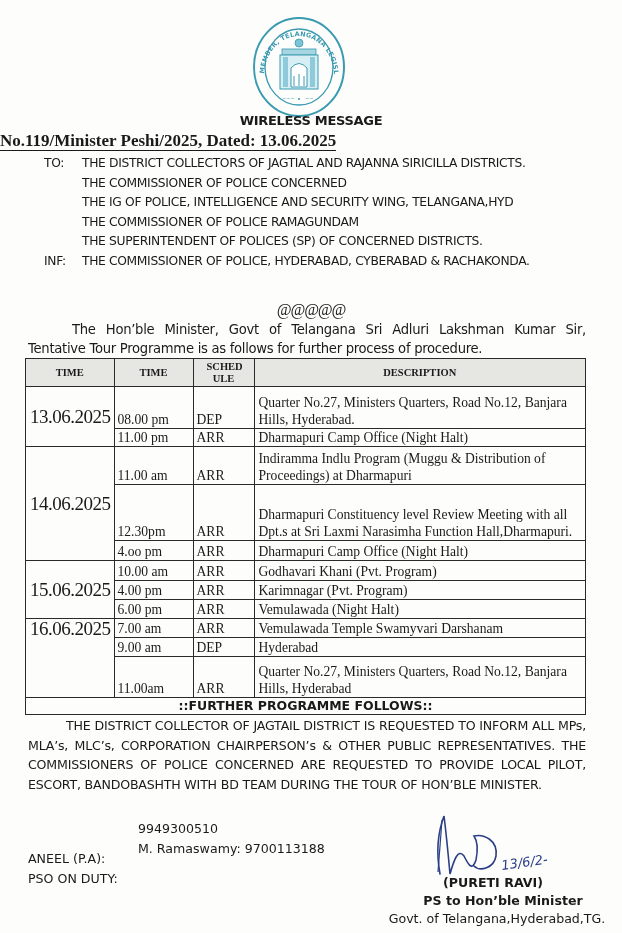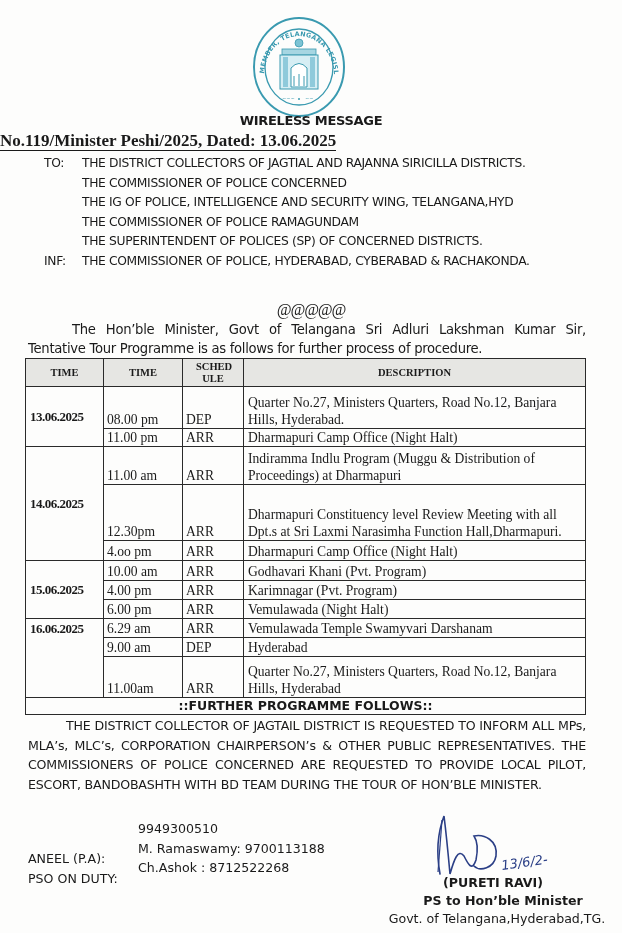--- a/index.html
+++ b/index.html
@@ -15,21 +15,21 @@
   #to-label { left:44px; top:154px; }
   #to-list { left:82px; top:154px; }
   #inf-label { left:44px; top:252px; }
   #inf-text { left:82px; top:252px; width:460px; }
   #ats { left:0; width:622px; top:301px; text-align:center; font-size:16px; font-style:italic; letter-spacing:-1px; }
   #intro { left:28px; top:320px; width:558px; font-size:13.2px; line-height:19px; letter-spacing:-0.3px; }
   #intro .l1 { text-indent:44px; text-align:justify; text-align-last:justify; }
   table#sched { position:absolute; left:25px; top:358px; width:561px; border-collapse:collapse; font-size:13.6px; }
   #sched td, #sched th { border:1px solid #2a2a2a; padding:0 3px; vertical-align:bottom; line-height:17px; }
   #sched th { background:#e6e6e3; font-size:10.5px; font-weight:bold; height:27px; text-align:center; vertical-align:middle; line-height:12px; }
-  #sched td.date { font-weight:bold; font-size:13px; vertical-align:middle; letter-spacing:-0.5px; padding-left:4px;margin-top:12px; }
+  #sched td.date { font-weight:normal; font-size:19px; vertical-align:middle; letter-spacing:-0.5px; padding-left:4px;margin-top:12px; }
   #sched td.date.top { vertical-align:top; padding-top:1px; }
   #sched td.desc { padding-left:4px; }
   #sched td.foot { text-align:center; font-weight:bold; font-size:12.5px; height:16px; line-height:16px; vertical-align:middle; }
   #body-para { left:28px; top:716px; width:558px; font-size:12.6px; line-height:19.5px; letter-spacing:-0.2px; text-align:justify; }
   #body-para .ind { display:inline-block; width:38px; }
   .contact { font-size:12.6px; line-height:19.6px; }
   #c-labels { left:28px; top:849px; }
   #c-values { left:138px; top:819px; }
   #sig { left:418px; top:812px; width:160px; height:70px; }
   #sig-block { left:338px; top:874px; width:270px; text-align:center; font-size:12.6px; line-height:18px; }
@@ -138,21 +138,21 @@
       <td>ARR</td>
       <td class="desc">Karimnagar (Pvt. Program)</td>
     </tr>
     <tr style="height:19px">
       <td>6.00 pm</td>
       <td>ARR</td>
       <td class="desc">Vemulawada (Night Halt)</td>
     </tr>
     <tr style="height:19px">
       <td class="date top" rowspan="3">16.06.2025</td>
-      <td>6.29 am</td>
+      <td>7.00 am</td>
       <td>ARR</td>
       <td class="desc">Vemulawada Temple Swamyvari Darshanam</td>
     </tr>
     <tr style="height:19px">
       <td>9.00 am</td>
       <td>DEP</td>
       <td class="desc">Hyderabad</td>
     </tr>
     <tr style="height:41px">
       <td>11.00am</td>
@@ -167,21 +167,20 @@
 
 <div id="body-para" class="abs sans"><span class="ind"></span><span>THE DISTRICT COLLECTOR OF JAGTAIL DISTRICT IS REQUESTED TO INFORM ALL MPs, MLA’s, MLC’s, CORPORATION CHAIRPERSON’s &amp; OTHER PUBLIC REPRESENTATIVES. THE COMMISSIONERS OF POLICE CONCERNED ARE REQUESTED TO PROVIDE LOCAL PILOT, ESCORT, BANDOBASHTH WITH BD TEAM DURING THE TOUR OF HON’BLE MINISTER.</span></div>
 
 <div id="c-labels" class="abs sans contact">
   <div>ANEEL (P.A):</div>
   <div>PSO ON DUTY:</div>
 </div>
 <div id="c-values" class="abs sans contact">
   <div>9949300510</div>
   <div>M. Ramaswamy: 9700113188</div>
-  <div>Ch.Ashok : 8712522268</div>
 </div>
 
 <div id="sig" class="abs">
   <svg width="160" height="70" viewBox="0 0 160 70">
     <path d="M 22 62 C 18 40, 20 20, 26 4 C 28 20, 30 40, 32 62 C 36 48, 40 36, 46 44 C 50 52, 54 60, 58 48 C 60 38, 60 30, 56 24 C 66 22, 80 28, 78 44 C 76 56, 62 60, 56 54" fill="none" stroke="#2b3f86" stroke-width="1.6" stroke-linecap="round"></path>
     <path d="M 24 8 L 20 60" fill="none" stroke="#2b3f86" stroke-width="1.2"></path>
     <text x="84" y="58" font-family="DejaVu Sans, sans-serif" font-size="13" fill="#2b3f86" font-style="italic" transform="rotate(-8 84 58)">13/6/2-</text>
   </svg>
 </div>
 <div id="sig-block" class="abs sans">

